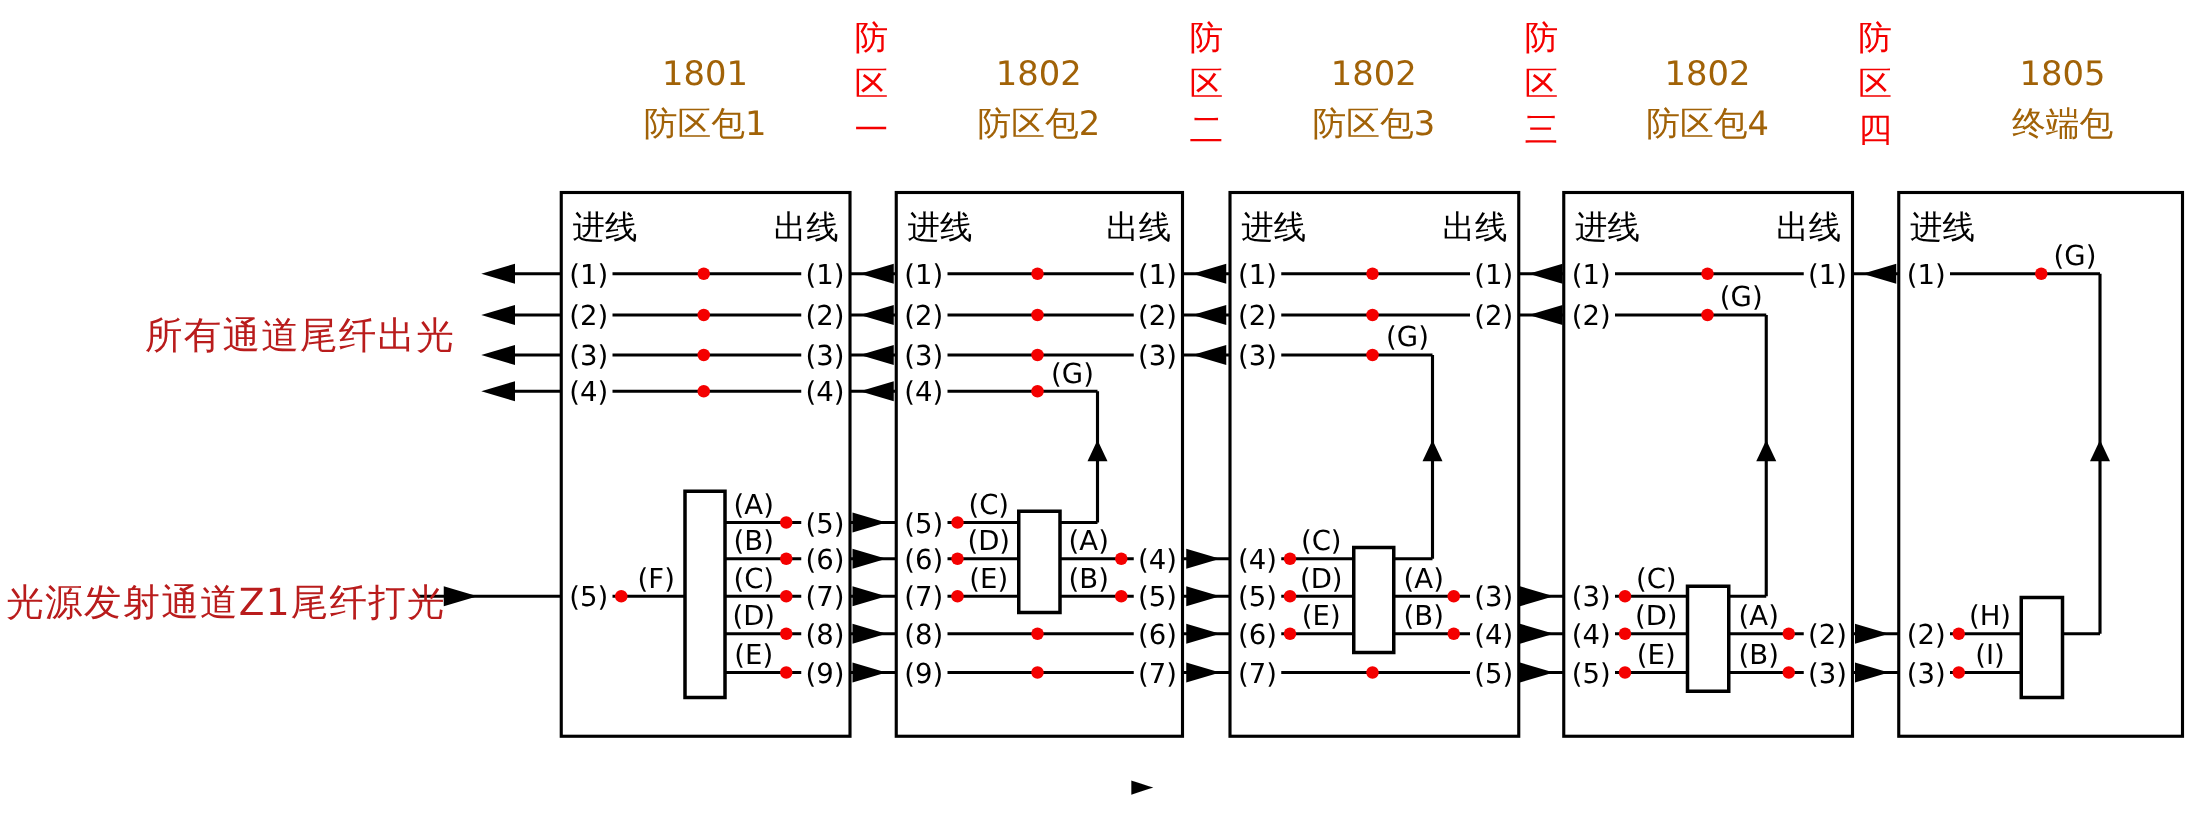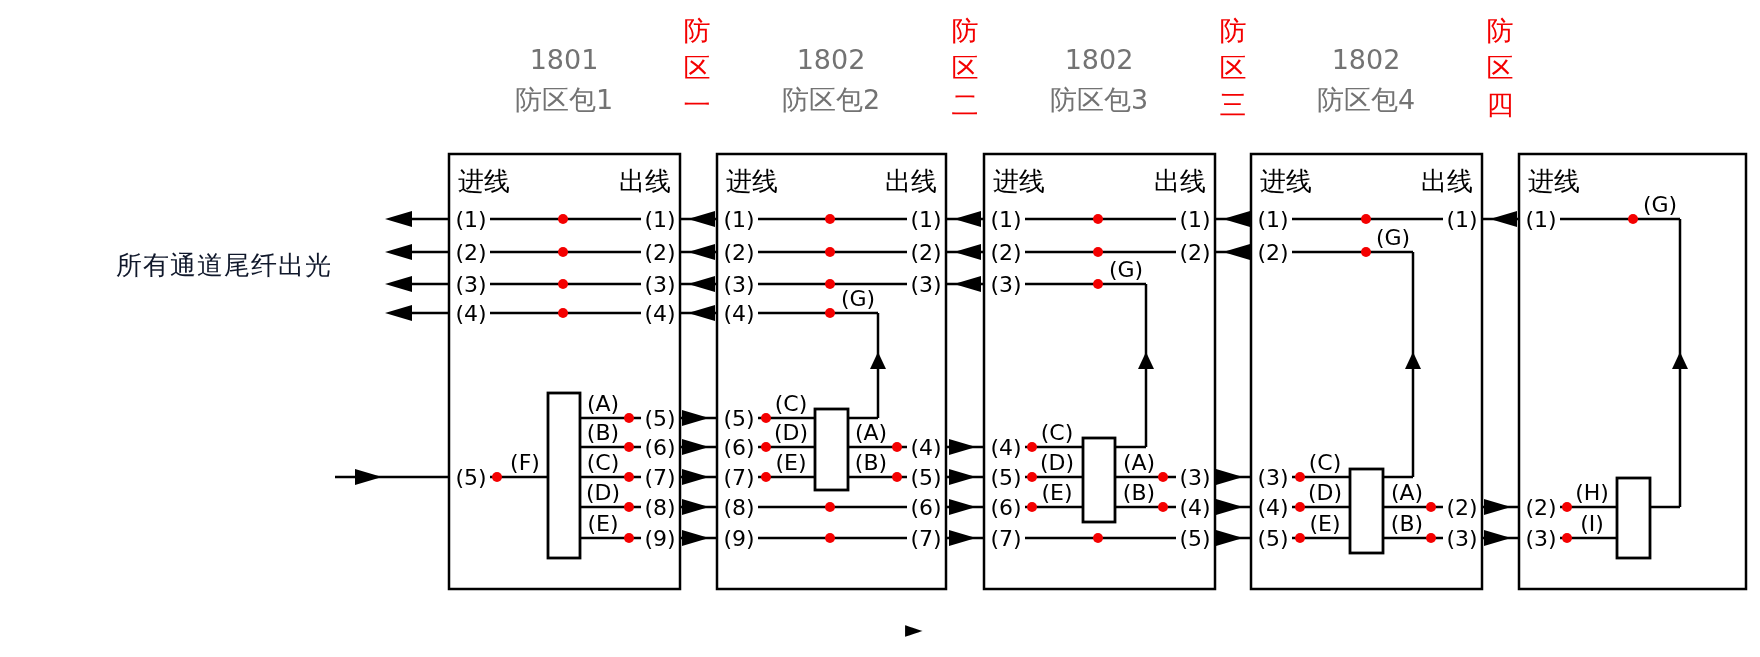--- a/index.html
+++ b/index.html
@@ -1,26 +1,26 @@
 <!DOCTYPE html>
 <html><head>
 <meta charset="utf-8">
 <style>
   html,body{margin:0;padding:0;background:#ffffff;}
   .stage{position:relative;width:1760px;height:657px;background:#ffffff;overflow:hidden;
          font-family:"DejaVu Sans","Liberation Sans",sans-serif;}
   svg{position:absolute;left:0;top:0;}
   svg text{font-family:"DejaVu Sans","Liberation Sans",sans-serif;}
   .pkg-head{position:absolute;top:40px;transform:translateX(-50%);text-align:center;
-            font-size:27px;line-height:40px;color:#737373;white-space:nowrap;}
+            font-size:27px;line-height:40px;color:#a16207;white-space:nowrap;}
   .pkg-head span{display:block;}
   .zone-col{position:absolute;top:12px;transform:translateX(-50%);text-align:center;
             font-size:27px;line-height:37px;white-space:nowrap;}
   .zone-col span{display:block;}
-  .ann{position:absolute;font-size:26px;color:#0f172a;white-space:nowrap;letter-spacing:1px;}
+  .ann{position:absolute;font-size:30px;color:#b91c1c;white-space:nowrap;letter-spacing:1px;}
   .legend{position:absolute;display:flex;align-items:center;gap:10px;font-size:25px;color:#000;white-space:nowrap;}
   .legend .tri{font-size:23px;}
 </style>
 </head>
 <body>
 
 <div class="stage">
 
   <svg id="diagram" width="1760" height="657" viewBox="0 0 1760 657">
       <rect x="449" y="154" width="231" height="435" fill="none" stroke="#000000" stroke-width="2.5"></rect>
@@ -283,20 +283,24 @@
     <span>防区包2</span>
   </div>
   <div class="pkg-head" style="left:1099px">
     <span>1802</span>
     <span>防区包3</span>
   </div>
   <div class="pkg-head" style="left:1366px">
     <span>1802</span>
     <span>防区包4</span>
   </div>
+  <div class="pkg-head" style="left:1650px">
+    <span>1805</span>
+    <span>终端包</span>
+  </div>
 
   <div class="zone-col" style="left: 697px; color: rgb(244, 0, 0);">
     <span>防</span>
     <span>区</span>
     <span>一</span>
   </div>
   <div class="zone-col" style="left: 965px; color: rgb(244, 0, 0);">
     <span>防</span>
     <span>区</span>
     <span>二</span>
@@ -306,18 +310,19 @@
     <span>区</span>
     <span>三</span>
   </div>
   <div class="zone-col" style="left: 1500px; color: rgb(244, 0, 0);">
     <span>防</span>
     <span>区</span>
     <span>四</span>
   </div>
 
   <div class="ann" style="left:116px;top:248px">所有通道尾纤出光</div>
+  <div class="ann" style="left:5px;top:462px">光源发射通道Z1尾纤打光</div>
 
   <div class="legend" style="left:905px;top:616px">
     <span class="tri">►</span>
   </div>
 
 </div>
 
 </body></html>

